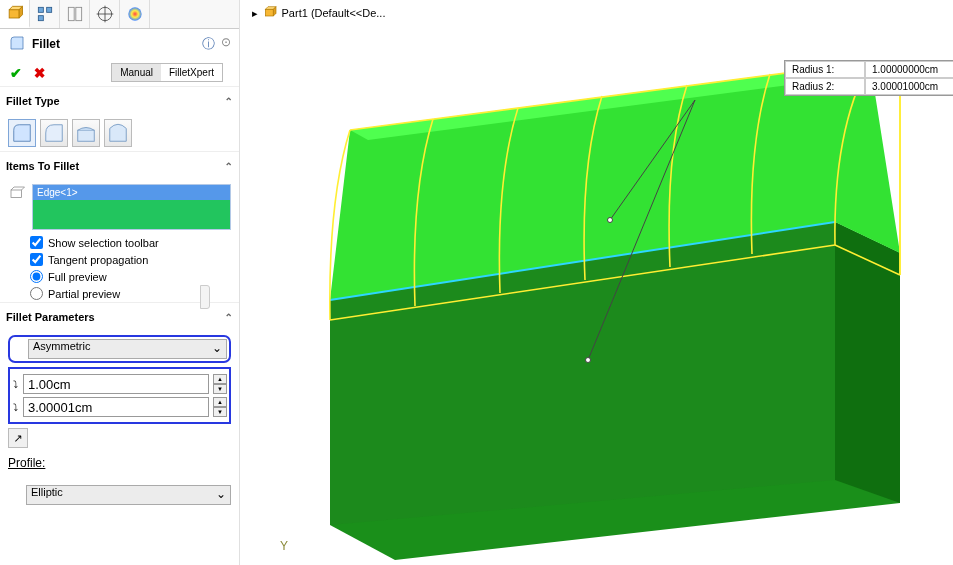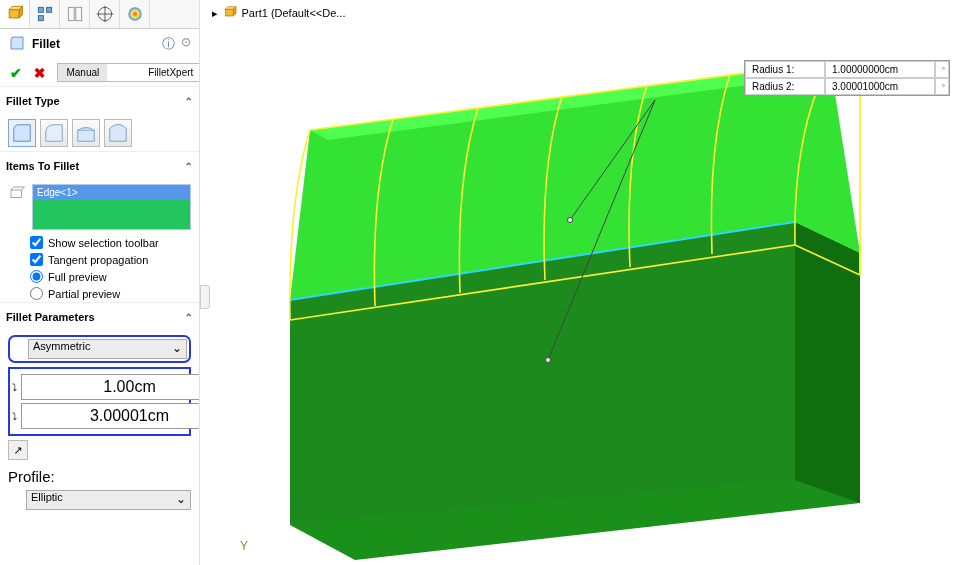--- a/index.html
+++ b/index.html
@@ -1,53 +1,53 @@
 <!DOCTYPE html>
 <html><head>
 <meta charset="utf-8">
 <style>
 * { box-sizing: border-box; margin: 0; padding: 0; }
 body { font-family: "Segoe UI", Tahoma, sans-serif; font-size: 11px; background: #fff; color: #000; width: 953px; height: 565px; overflow: hidden; position: relative; }
 .app { display: flex; height: 100%; }
-.sidebar { width: 200px; border-right: 1px solid #e0e0e0; background: #fff; display: flex; flex-direction: column; overflow-y: auto; }
+.sidebar { width: 240px; border-right: 1px solid #e0e0e0; background: #fff; display: flex; flex-direction: column; overflow-y: auto; }
 .tabstrip { display: flex; border-bottom: 1px solid #ccc; background: #f8f8f8; }
 .tabstrip .tab { width: 30px; height: 28px; display: flex; align-items: center; justify-content: center; border-right: 1px solid #ddd; cursor: pointer; }
 .tabstrip .tab.active { background: #fff; border-bottom: 2px solid #fff; }
 .feature-header { display: flex; align-items: center; padding: 5px 8px; gap: 6px; }
 .feature-title { font-weight: bold; font-size: 12px; }
 .header-icons { margin-left: auto; display: flex; gap: 6px; }
 .confirm-row { display: flex; gap: 12px; padding: 4px 10px; align-items: center; }
 .check { color: #00aa00; font-size: 14px; font-weight: bold; }
 .cross { color: #dd0000; font-size: 14px; font-weight: bold; }
-.mode-tabs { display: flex; margin-left: auto; margin-right: 6px; border: 1px solid #bbb; gap: 33px; }
+.mode-tabs { display: flex; margin-left: auto; margin-right: 6px; border: 1px solid #bbb; }
 .mode-tabs div { padding: 3px 8px; cursor: pointer; font-size: 10px; }
 .mode-tabs .active { background: #e6e6e6; }
 .section-hdr { display: flex; align-items: center; padding: 8px 6px; font-weight: bold; font-size: 11px; border-top: 1px solid #eee; }
 .section-hdr .chev { margin-left: auto; color: #666; font-size: 10px; }
 .type-row { display: flex; gap: 4px; padding: 4px 8px; }
 .type-btn { width: 28px; height: 28px; border: 1px solid #bbb; background: linear-gradient(#fafafa,#e8e8e8); display: flex; align-items: center; justify-content: center; cursor: pointer; }
 .type-btn.sel { border-color: #7fa6d8; background: #e8f0fb; }
 .items-box { display: flex; align-items: flex-start; padding: 4px 8px; gap: 6px; }
 .sel-list { flex: 1; height: 46px; border: 1px solid #b3c9e7; background: #22c55e; font-size: 10px; }
 .sel-item { background: #5598ea; color: #fff; padding: 2px 4px; }
 .opts { padding-left: 30px; padding-right: 8px; }
 .opt-row { display: flex; align-items: center; gap: 5px; padding: 2px 0; }
 .opt-row input { margin: 0; }
 .params { padding: 4px 8px; }
 .param-highlight { border: 2px solid #2838e0; padding: 2px; margin-bottom: 4px; }
 .param-select { width: 100%; height: 20px; font-size: 11px; background: #ececec; border: 1px solid #aaa; padding: 0 4px; position: relative; }
 .param-select::after { content: "⌄"; position: absolute; right: 4px; top: 1px; font-size: 12px; }
 .spinner-row { display: flex; align-items: center; gap: 4px; margin: 3px 0; }
 .spinner-icon { width: 18px; height: 18px; display: flex; align-items: center; justify-content: center; font-size: 10px; }
-.spinner-input { flex: 1; height: 20px; border: 1px solid #999; padding: 12px 4px; font-size: 16px; text-align: center; }
+.spinner-input { flex: 1; height: 20px; border: 1px solid #999; padding: 0 4px; font-size: 13px; }
 .spinner-btns { display: flex; flex-direction: column; }
 .spinner-btns div { width: 14px; height: 10px; border: 1px solid #999; background: #f0f0f0; font-size: 6px; text-align: center; line-height: 8px; cursor: pointer; }
 .rev-btn { width: 20px; height: 20px; border: 1px solid #bbb; background: #f0f0f0; display: flex; align-items: center; justify-content: center; margin-top: 2px; cursor: pointer; }
 .profile-row { padding: 4px 8px; }
-.profile-label { font-size: 15px; margin-bottom: 5px; }
+.profile-label { font-size: 12px; margin-bottom: 15px; text-decoration: underline; }
 .canvas { flex: 1; position: relative; background: #fff; }
 .tree-row { position: absolute; left: 12px; top: 4px; display: flex; align-items: center; gap: 4px; font-size: 11px; }
 .callout { position: absolute; left: 544px; top: 60px; border: 1px solid #999; background: #fff; font-size: 10px; }
 .callout-row { display: flex; }
 .callout-row div { padding: 2px 6px; border: 1px solid #ccc; }
 .callout-row .label { width: 80px; }
 .callout-row .val { width: 110px; }
 .callout-row .hndl { width: 10px; font-size: 8px; text-align: center; }
 .gutter { position: absolute; left: 200px; top: 285px; width: 10px; height: 24px; border: 1px solid #ccc; background: #f4f4f4; border-radius: 0 3px 3px 0; }
 .axis-y { position: absolute; left: 40px; bottom: 12px; color: #8b8b3b; font-size: 12px; }

